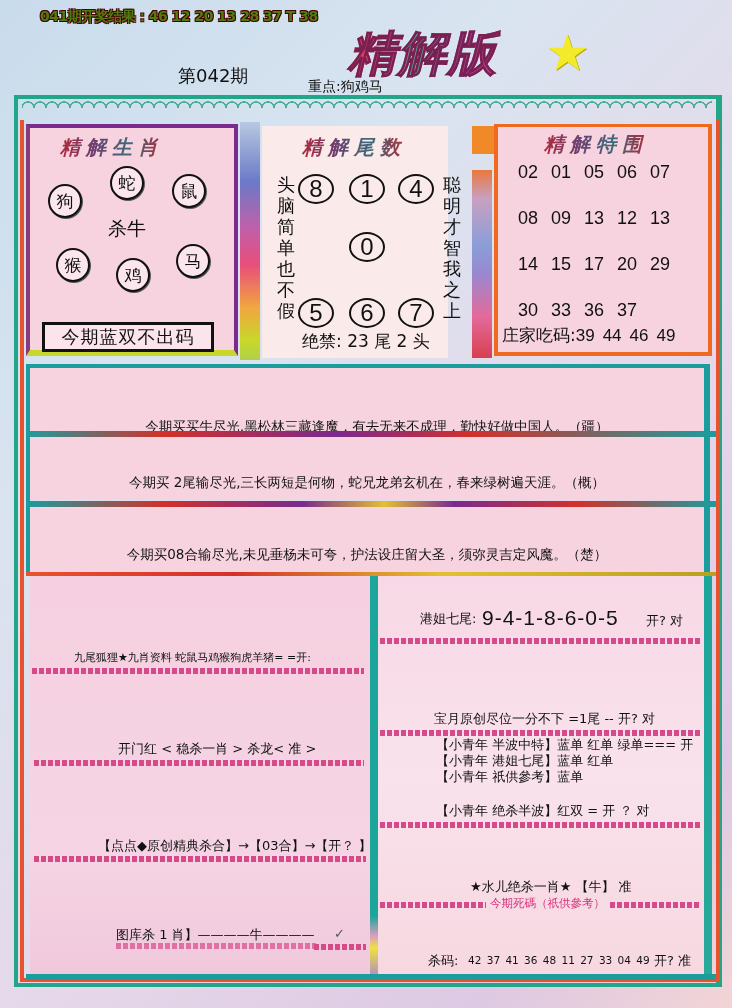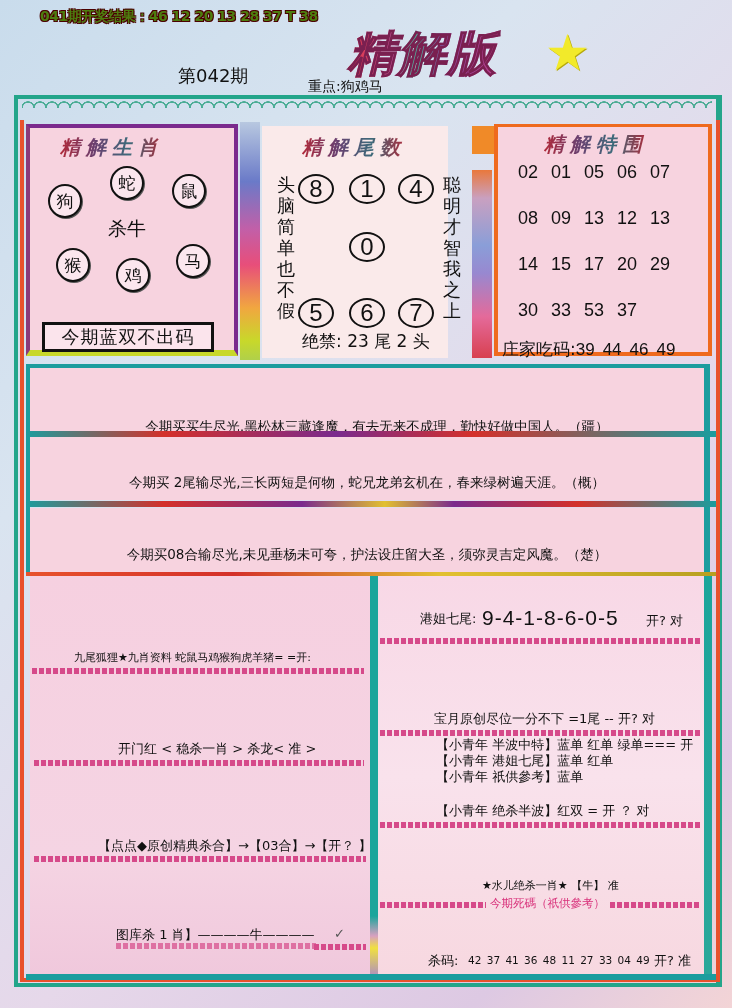--- a/index.html
+++ b/index.html
@@ -97,21 +97,21 @@
   }
   .vert-text {
     position: absolute; font-size: 18px; line-height: 21px; width: 20px; text-align: center; color: #111;
   }
   .ban-line { position: absolute; left: 40px; top: 204px; font-size: 17px; }
 
   .num-grid { position: absolute; left: 24px; top: 36px; }
   .num-row { display: flex; gap: 0; height: 46px; align-items: center; }
   .num-cell { width: 33px; margin-right: 0px; font-size: 18px; font-family: "Liberation Sans", sans-serif; }
   .num-cell + .num-cell { margin-left: 0; }
-  .banker { position: absolute; left: 4px; top: 211px; font-size: 17px; white-space: nowrap; }
+  .banker { position: absolute; left: 4px; top: 197px; font-size: 17px; white-space: nowrap; }
   .banker .bnum { margin-left: 8px; font-family: "Liberation Sans", sans-serif; }
 
   
   .poem-outer {
     left: 26px; top: 364px; width: 684px; height: 212px;
     border: 4px solid #1b9d9e; border-right-width: 6px;
   }
   .poem-row {
     position: absolute; left: 30px; width: 674px; background: #f7d3df;
     display: flex; align-items: flex-end; justify-content: center; padding-bottom: 8px;
@@ -221,21 +221,21 @@
     <div class="num-row">
       <span class="num-cell">14</span>
       <span class="num-cell">15</span>
       <span class="num-cell">17</span>
       <span class="num-cell">20</span>
       <span class="num-cell">29</span>
     </div>
     <div class="num-row">
       <span class="num-cell">30</span>
       <span class="num-cell">33</span>
-      <span class="num-cell">53</span>
+      <span class="num-cell">36</span>
       <span class="num-cell">37</span>
     </div>
   </div>
   <div class="banker">
     <span>庄家吃码:</span><span class="bnum" style="margin-left:0">39</span><span class="bnum">44</span><span class="bnum">46</span><span class="bnum">49</span>
   </div>
 </div>
 
 <div class="abs poem-outer"></div>
 <div class="poem-row poem-row-1">
@@ -276,21 +276,21 @@
   <div class="dash" style="left:2px;top:62px;width:320px;"></div>
 
   <div class="t" style="left:56px;top:134px;font-size:13px;">宝月原创尽位一分不下 =1尾 -- 开? 对</div>
   <div class="dash" style="left:2px;top:154px;width:320px;"></div>
   <div class="t" style="left:58px;top:160px;font-size:13px;">【小青年 半波中特】蓝单  红单  绿单=== 开</div>
   <div class="t" style="left:58px;top:176px;font-size:13px;">【小青年 港姐七尾】蓝单  红单</div>
   <div class="t" style="left:58px;top:192px;font-size:13px;">【小青年 祇供參考】蓝单</div>
   <div class="t" style="left:58px;top:226px;font-size:13px;">【小青年 绝杀半波】红双 = 开 ？ 对</div>
   <div class="dash" style="left:2px;top:246px;width:320px;"></div>
 
-  <div class="t" style="left:104px;top:302px;font-size:11px;text-align:right;">★水儿绝杀一肖★ 【牛】 准</div>
+  <div class="t" style="left:92px;top:302px;font-size:13px;text-align:right;">★水儿绝杀一肖★ 【牛】 准</div>
   <div class="dash" style="left:2px;top:326px;width:106px;"></div>
   <div class="t pink-note" style="left:112px;top:320px;">今期死碼（祇供參考）</div>
   <div class="dash" style="left:232px;top:326px;width:90px;"></div>
 
   <div class="t" style="left:50px;top:376px;font-size:13px;">杀码:</div>
   <div class="t" style="left:90px;top:378px;font-size:10.5px;word-spacing:2px;">42 37 41 36 48 11 27 33 04 49</div>
   <div class="t" style="left:276px;top:376px;font-size:13px;">开? 准</div>
 </div>
 
 <div class="abs right-edge"></div>

